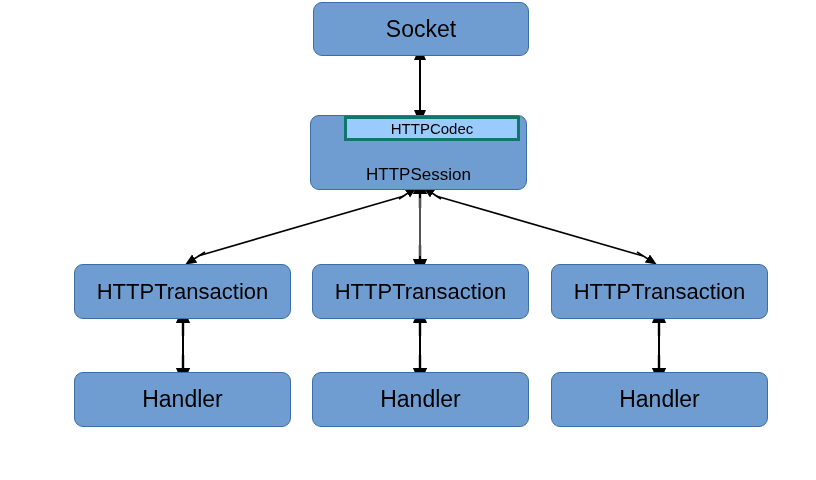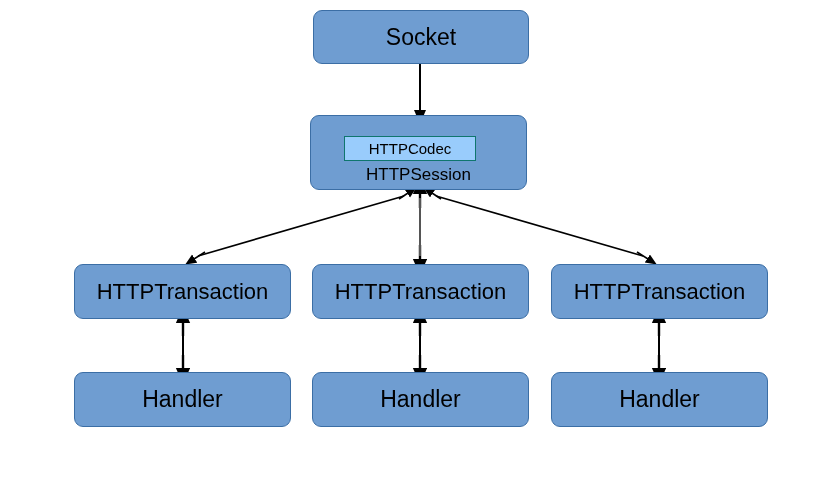--- a/index.html
+++ b/index.html
@@ -49,21 +49,21 @@
     line-height: 1;
     white-space: nowrap;
     letter-spacing: 0px;
   }
   .node-label.small {
     font-size: 15px;
   }
   
   #node-socket {
     left: 313px;
-    top: 10px;
+    top: 2px;
     width: 216px;
     height: 54px;
   }
   
   #node-httpsession {
     left: 310px;
     top: 115px;
     width: 217px;
     height: 75px;
     display: block;
@@ -74,25 +74,25 @@
     right: 0;
     bottom: 6px;
     text-align: center;
     color: #000;
     font-size: 17px;
     line-height: 1;
   }
   #node-httpcodec {
     position: absolute;
     left: 33px;
-    top: 20px;
-    width: 132px;
+    top: 0;
+    width: 176px;
     height: 25px;
     background: #99ccfc;
-    border: 1px solid #0f766e;
+    border: 3px solid #0f766e;
     box-sizing: border-box;
     display: flex;
     align-items: center;
     justify-content: center;
   }
   
   #node-txn-0 { left: 74px;  top: 264px; width: 217px; height: 55px; }
   #node-txn-1 { left: 312px; top: 264px; width: 217px; height: 55px; }
   #node-txn-2 { left: 551px; top: 264px; width: 217px; height: 55px; }
   #node-txn-0 .node-label,

